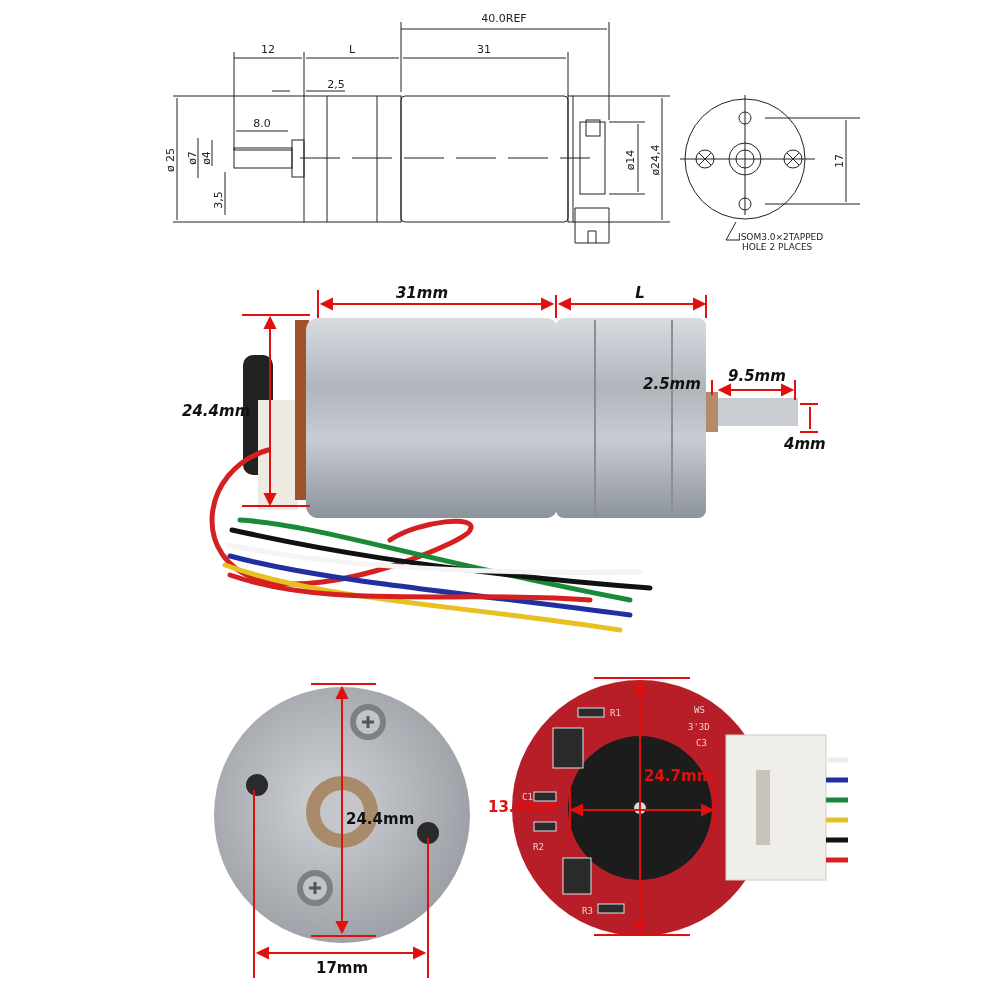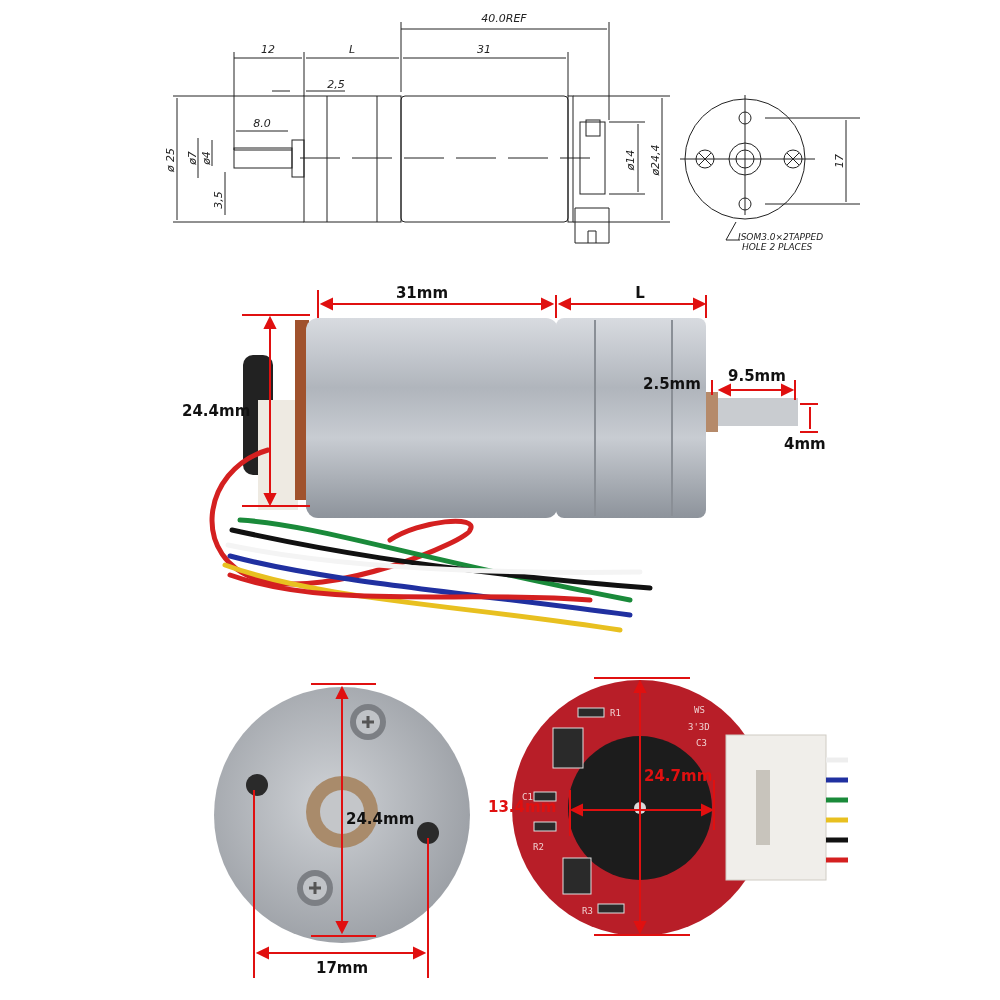--- a/index.html
+++ b/index.html
@@ -6,21 +6,21 @@
   body { width:1000px; height:1000px; position:relative; overflow:hidden; font-family:"DejaVu Sans", sans-serif; }
   .panel { position:absolute; }
   svg { display:block; }
   .cad text { font-family:"DejaVu Sans", sans-serif; font-size:11px; fill:#222; }
   .red-label { font-family:"DejaVu Sans", sans-serif; font-weight:bold; font-size:15px; fill:#111; }
   .red-label-red { font-family:"DejaVu Sans", sans-serif; font-weight:bold; font-size:15px; fill:#e01010; }
 </style>
 </head>
 <body>
 
-<div class="panel" style="left:160px; top:0; width:720px; height:260px;font-style:italic;">
+<div class="panel" style="left:160px; top:0; width:720px; height:260px;">
   <svg class="cad" width="720" height="260" viewBox="160 0 720 260">
     <g stroke="#222" stroke-width="1" fill="none">
 
       <rect x="304" y="96" width="97" height="126"></rect>
       <line x1="327" y1="96" x2="327" y2="222"></line>
       <line x1="377" y1="96" x2="377" y2="222"></line>
 
       <rect x="401" y="96" width="167" height="126" rx="4"></rect>
 
       <rect x="568" y="96" width="5" height="126"></rect>
@@ -92,21 +92,21 @@
       <path d="M736 222 L726 240 L740 240"></path>
     </g>
     <g fill="#222">
       <text transform="translate(843,161) rotate(-90)" text-anchor="middle">17</text>
       <text x="738" y="240" style="font-size:9px">ISOM3.0×2TAPPED</text>
       <text x="742" y="250" style="font-size:9px">HOLE 2 PLACES</text>
     </g>
   </svg>
 </div>
 
-<div class="panel" style="left:180px; top:270px; width:660px; height:380px;">
+<div class="panel" style="left:180px; top:270px; width:660px; height:380px;font-style:italic;">
   <svg width="660" height="380" viewBox="180 270 660 380">
     <defs>
       <linearGradient id="metal" x1="0" y1="0" x2="0" y2="1">
         <stop offset="0" stop-color="#d8dbe0"></stop>
         <stop offset="0.35" stop-color="#b0b5bc"></stop>
         <stop offset="0.6" stop-color="#c8ccd2"></stop>
         <stop offset="1" stop-color="#8d939b"></stop>
       </linearGradient>
     </defs>
 

